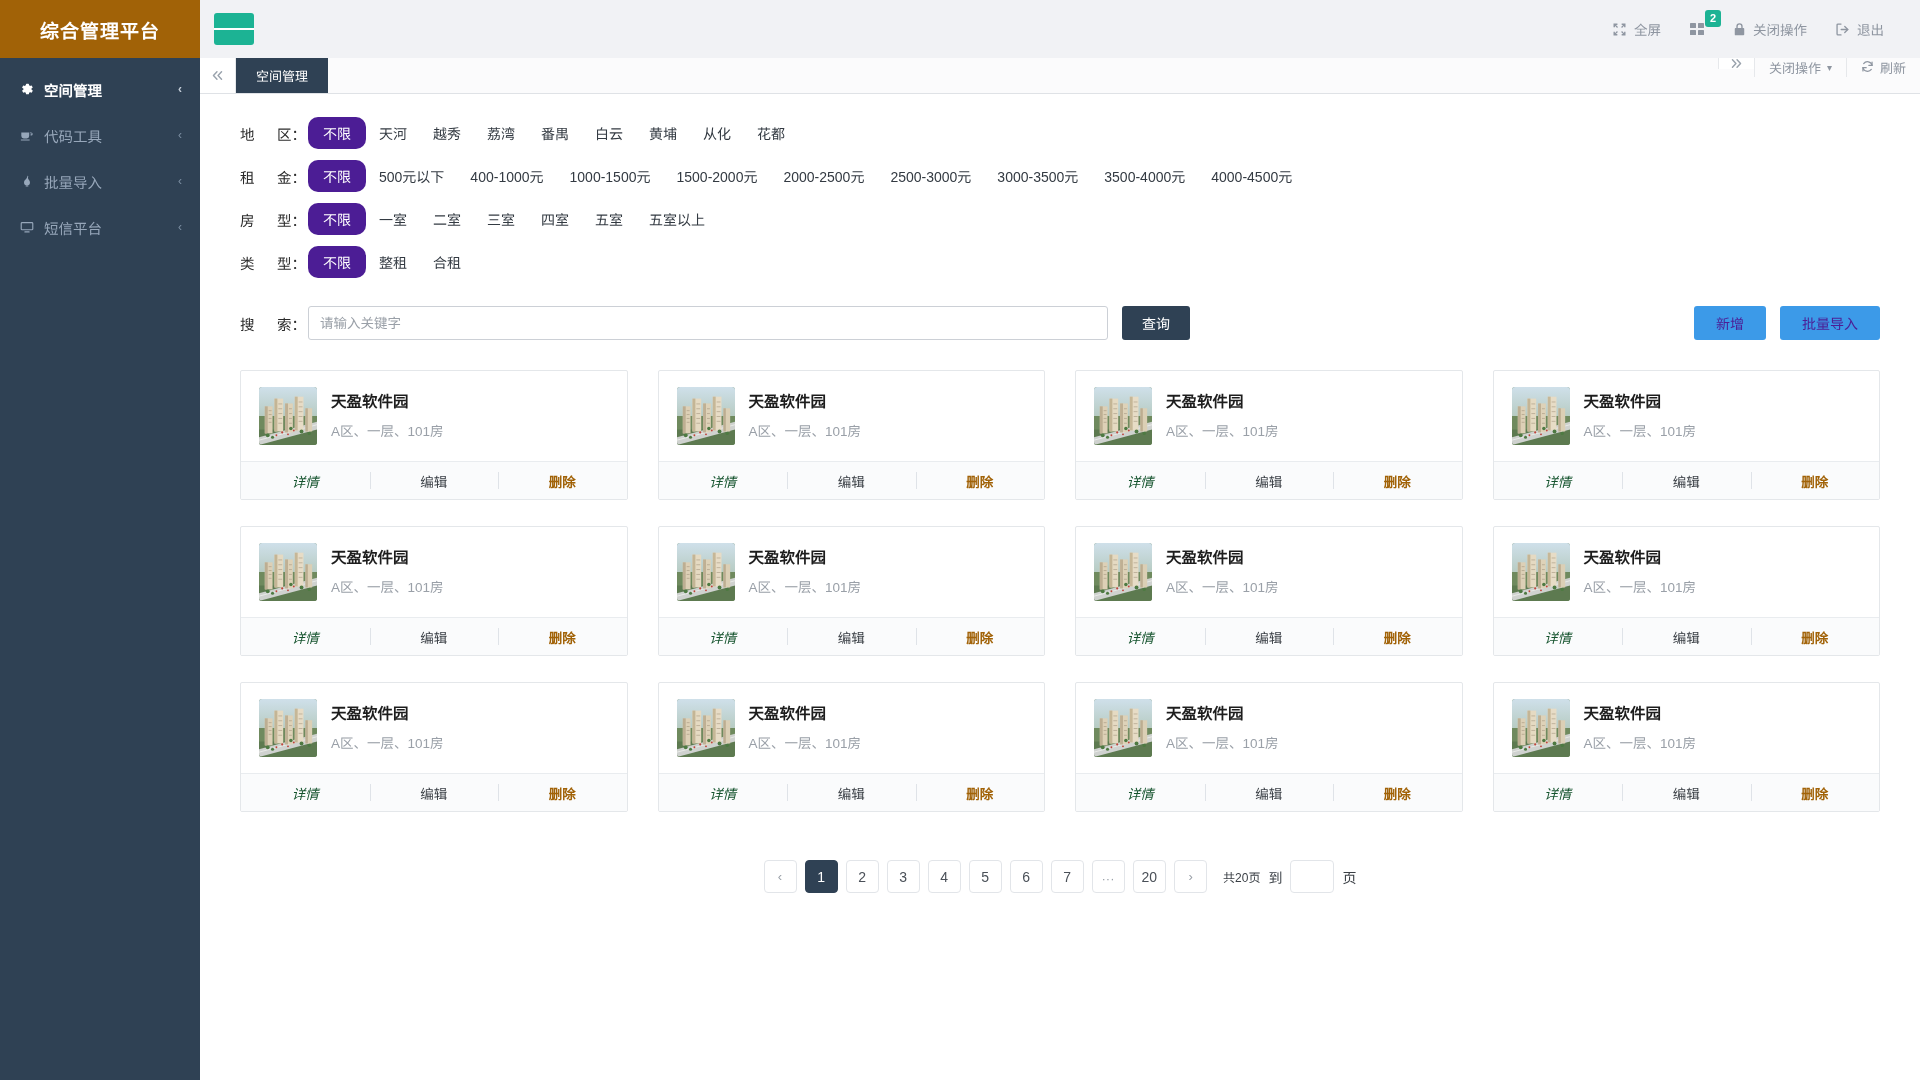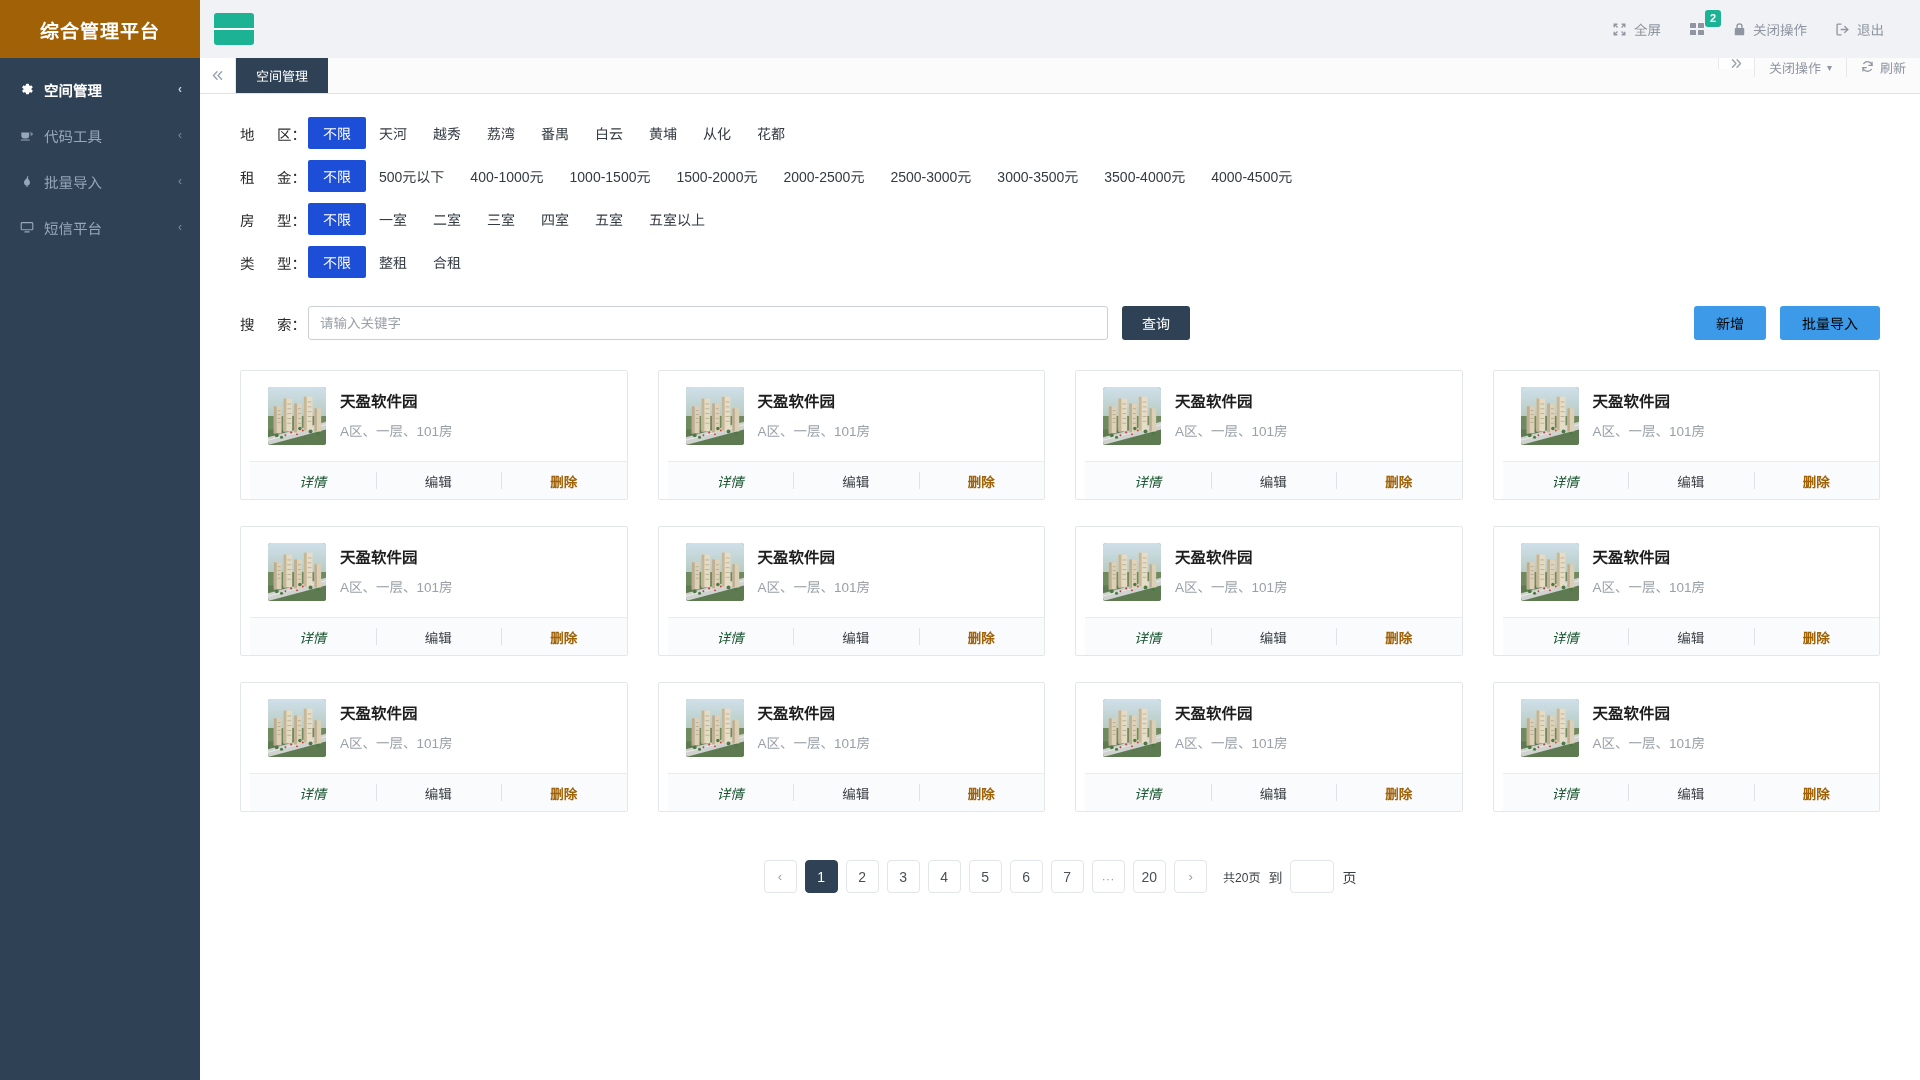--- a/index.html
+++ b/index.html
@@ -103,21 +103,21 @@
   .filter-label {
     width: 68px; flex: 0 0 68px; font-size: 14.5px; color: #2b2b2b;
     display: flex; justify-content: space-between; padding-right: 2px;
   }
   .filter-opts { display: flex; align-items: center; flex-wrap: nowrap; }
   .opt {
     font-size: 14px; color: #333a42; padding: 6px 13px; cursor: pointer;
     white-space: nowrap;
   }
   .opt.selected {
-    background: #1d4ed8; color: #ffffff; border-radius: 2px; padding: 6px 15px;
+    background: #4c1d95; color: #ffffff; border-radius: 10px; padding: 6px 15px;
   }
 
   
   #search-row {
     display: flex; align-items: center; padding: 18px 40px 0 40px;
   }
   #search-label {
     width: 68px; flex: 0 0 68px; font-size: 14.5px; color: #2b2b2b;
     display: flex; justify-content: space-between; padding-right: 2px;
   }
@@ -127,33 +127,33 @@
     font-family: inherit; background: #fff;
   }
   #search-input::placeholder { color: #9aa0a8; }
   #search-button {
     margin-left: 14px; background: #2f4154; color: #fff; border: none;
     border-radius: 3px; height: 34px; padding: 0 20px; font-size: 14px;
     cursor: pointer; font-family: inherit;
   }
   #search-row-spacer { flex: 1; }
   .blue-button {
-    background: #3c9ae8; color: #000000; border: none; border-radius: 3px;
+    background: #3c9ae8; color: #4c1d95; border: none; border-radius: 3px;
     height: 34px; padding: 0 22px; font-size: 14px; cursor: pointer;
     margin-left: 14px; font-family: inherit;
   }
 
   
   #card-grid {
     display: grid; grid-template-columns: repeat(4, 1fr);
     gap: 26px 30px; padding: 30px 40px 0 40px;
   }
   .card {
     border: 1px solid #e4e7ea; border-radius: 2px; background: #fff;
-    display: flex; flex-direction: column; overflow: hidden; padding-left: 9px;
+    display: flex; flex-direction: column; overflow: hidden;
   }
   .card-body { display: flex; padding: 16px 16px 16px 18px; align-items: flex-start; }
   .card-thumb {
     width: 58px; height: 58px; flex: 0 0 58px; border-radius: 3px; overflow: hidden;
     margin-right: 14px; background: #6d8b6b;
   }
   .card-thumb svg { display: block; width: 58px; height: 58px; }
   .card-text { padding-top: 2px; min-width: 0; }
   .card-title {
     font-size: 15.5px; font-weight: bold; color: #1d1d1d; margin-bottom: 9px;

